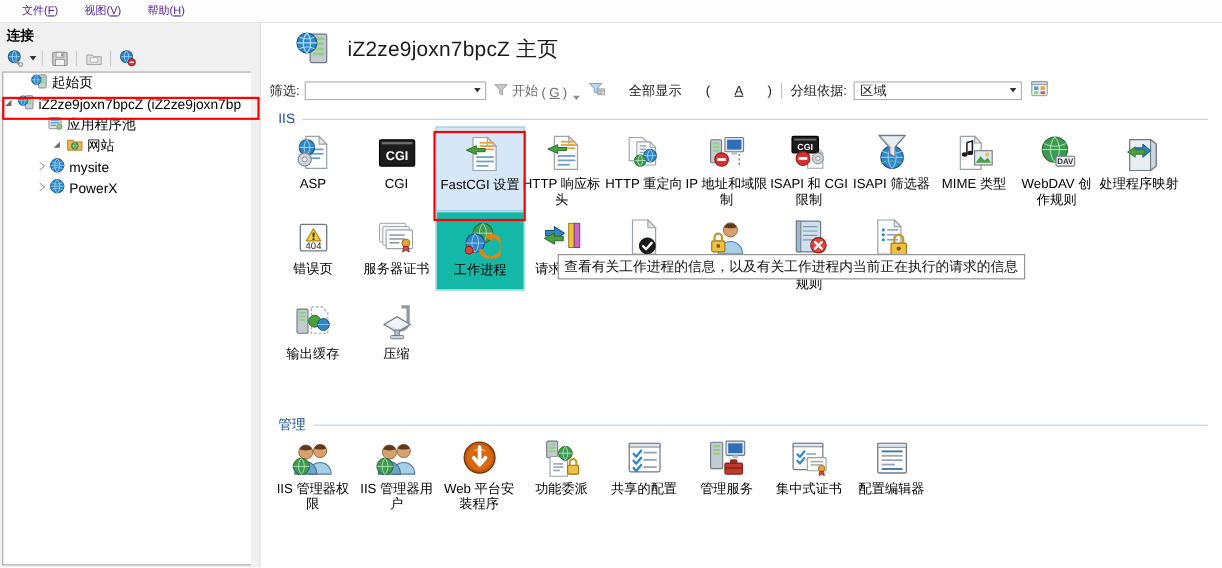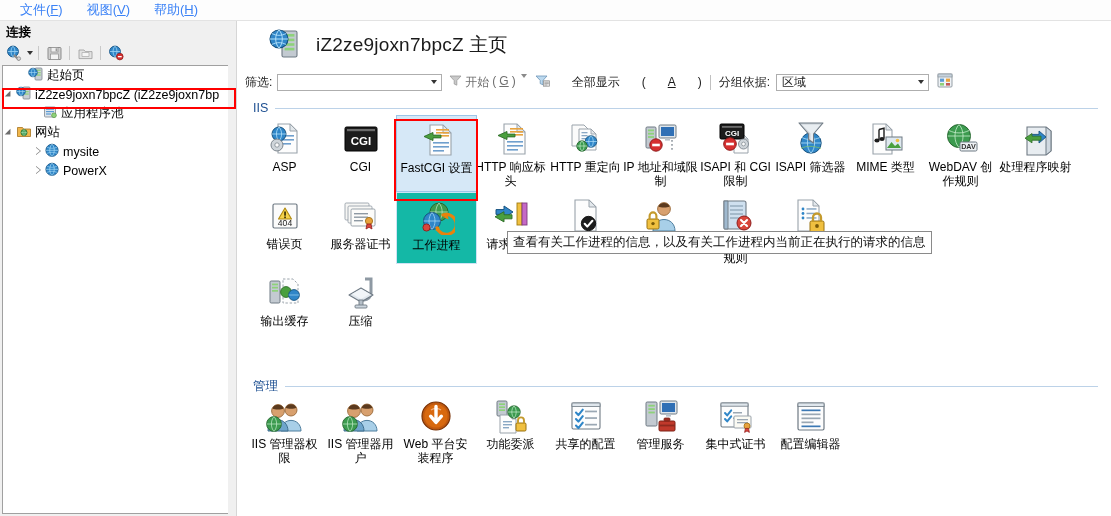--- a/index.html
+++ b/index.html
@@ -11,21 +11,21 @@
     -webkit-font-smoothing:none;
   }
   #app{position:relative;width:1111px;height:516px;}
 
   
   .menubar{
     position:absolute;left:0;top:0;width:1111px;height:21px;
     background:#fdfdfd;border-bottom:1px solid #e3e3e3;
     display:flex;align-items:center;padding-left:8px;box-sizing:border-box;
   }
-  .menubar .mi{padding:2px 12px;font-size:13px;color:#3b82f6;cursor:default;}
+  .menubar .mi{padding:2px 12px;font-size:10px;color:#4c1d95;cursor:default;}
   .menubar .mi u{text-decoration:underline;}
 
   
   .leftpane{
     position:absolute;left:0;top:21px;width:228px;height:495px;
     background:#f0f0f0;box-sizing:border-box;
   }
   .conn-title{
     position:absolute;left:0;top:0;width:228px;height:20px;
     font-weight:bold;font-size:12.5px;color:#000;
@@ -87,21 +87,21 @@
     position:absolute;left:0;top:48px;width:875px;height:26px;
     display:flex;align-items:center;font-size:12px;color:#222;padding-left:8px;
     box-sizing:border-box;
   }
   .filterbar .lbl{margin-right:5px;}
   .combo{
     height:17px;border:1px solid #aeaeae;background:#fff;display:inline-flex;
     align-items:center;justify-content:flex-end;box-sizing:border-box;padding-right:4px;
   }
   .combo .cdn{width:0;height:0;border-left:3.5px solid transparent;border-right:3.5px solid transparent;border-top:4px solid #333;}
-  .gobtn{display:inline-flex;align-items:flex-start;gap:3px;margin-left:7px;color:#6f6f6f;}
+  .gobtn{display:inline-flex;align-items:flex-end;gap:3px;margin-left:7px;color:#6f6f6f;}
   .gobtn .gdn{width:0;height:0;border-left:3px solid transparent;border-right:3px solid transparent;border-top:4px solid #8a8a8a;margin-left:2px;}
   .showall{display:inline-flex;align-items:center;gap:22px;margin-left:8px;color:#1a1a1a;}
   .vsep{width:1px;height:15px;background:#c0c0c0;margin:0 8px;}
   .viewbtn{display:inline-flex;align-items:center;gap:3px;margin-left:8px;}
 
   .content{
     position:absolute;left:0;top:74px;width:875px;height:421px;
     background:#fff;overflow:hidden;
   }
   .grp{position:absolute;left:16px;display:flex;align-items:center;width:845px;}
@@ -215,21 +215,21 @@
             <rect x="2.5" y="2" width="11" height="10" rx="1" fill="#dfe5ea" stroke="#7d878f" stroke-width=".8"></rect>
             <rect x="4" y="3.6" width="8" height="1.2" fill="#5b9bd5"></rect>
             <rect x="4" y="6" width="8" height="1.2" fill="#5b9bd5"></rect>
             <rect x="4" y="8.4" width="5" height="1.2" fill="#5b9bd5"></rect>
             <circle cx="12" cy="10.3" r="2.4" fill="#8fd17a" stroke="#4f8f3e" stroke-width=".6"></circle>
           </svg>
         </span>
         <span class="tlabel">应用程序池</span>
       </div>
 
-      <div class="tnode" style="padding-left:2px;">
+      <div class="tnode" style="padding-left:2px;margin-left:44px;">
         <span class="exp open"></span>
         <span>
           <svg width="16" height="15" viewBox="0 0 16 15">
             <path d="M1.5 3.5h5l1.2 1.5H14.5v7.5H1.5z" fill="#f0b64a" stroke="#a77420" stroke-width=".8"></path>
             <circle cx="8" cy="8.6" r="3.1" fill="#3c9b4f" stroke="#2a6e38" stroke-width=".7"></circle>
             <path d="M4.9 8.6h6.2M8 5.5c1.7 1.6 1.7 4.6 0 6.2M8 5.5c-1.7 1.6-1.7 4.6 0 6.2" stroke="#bfe8c6" stroke-width=".5" fill="none"></path>
           </svg>
         </span>
         <span class="tlabel">网站</span>
       </div>

